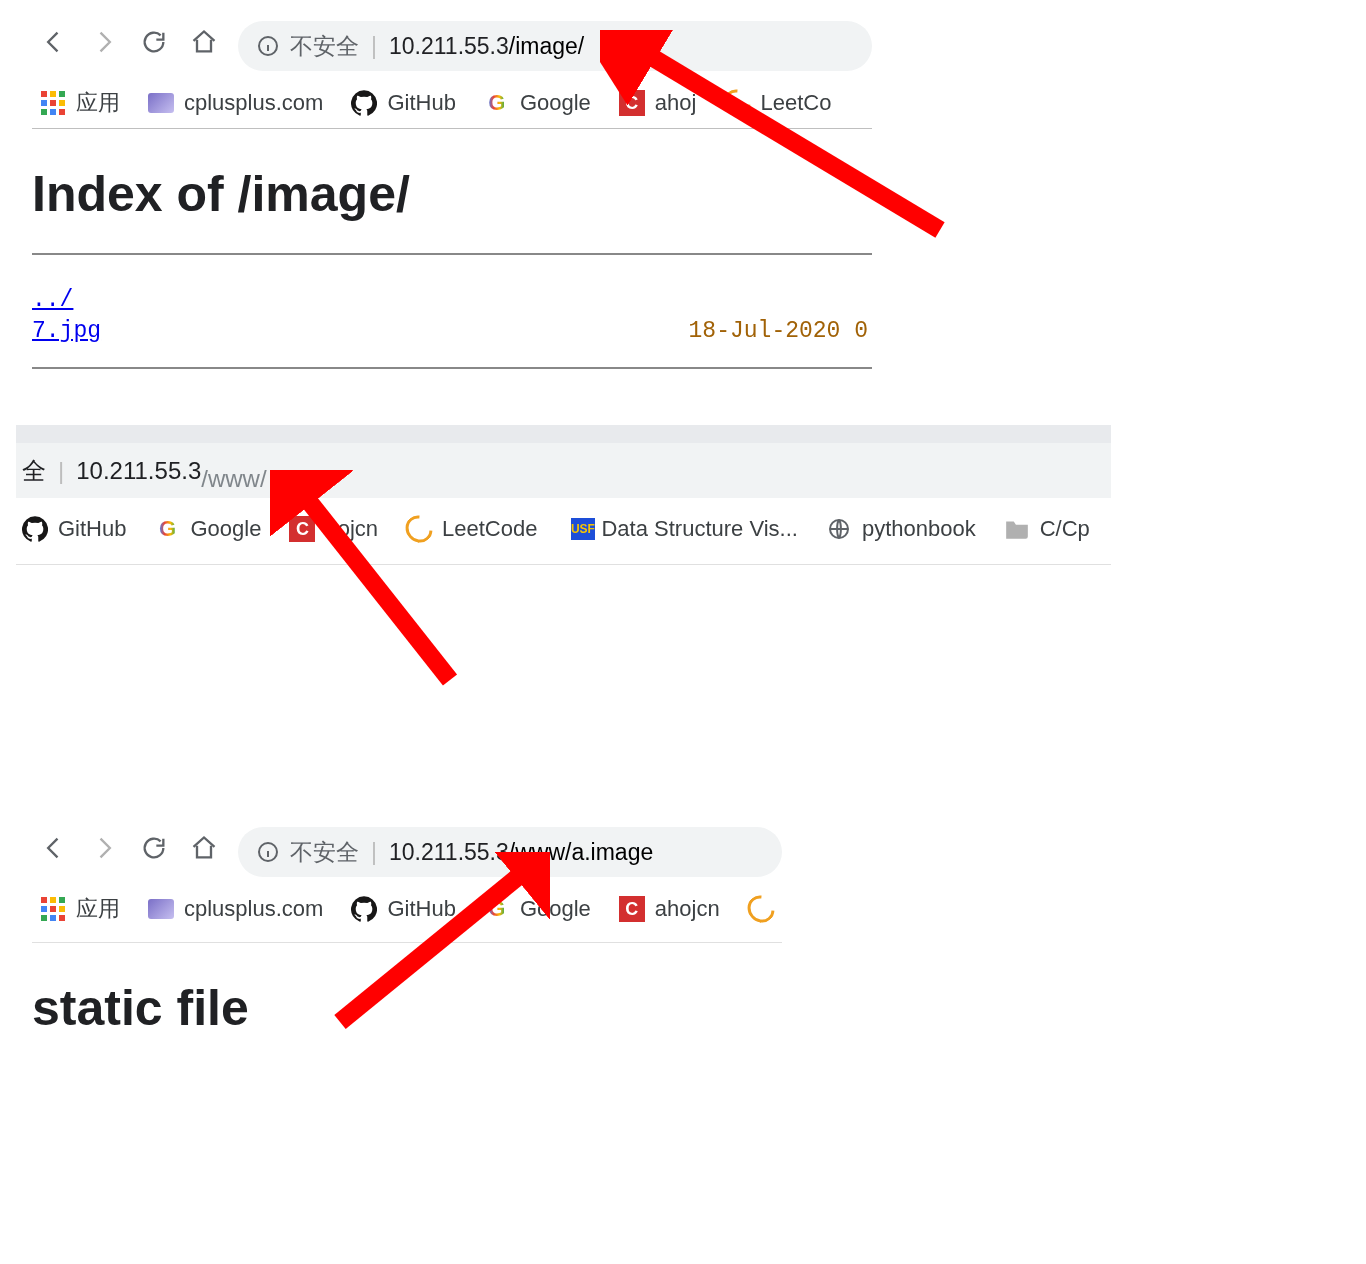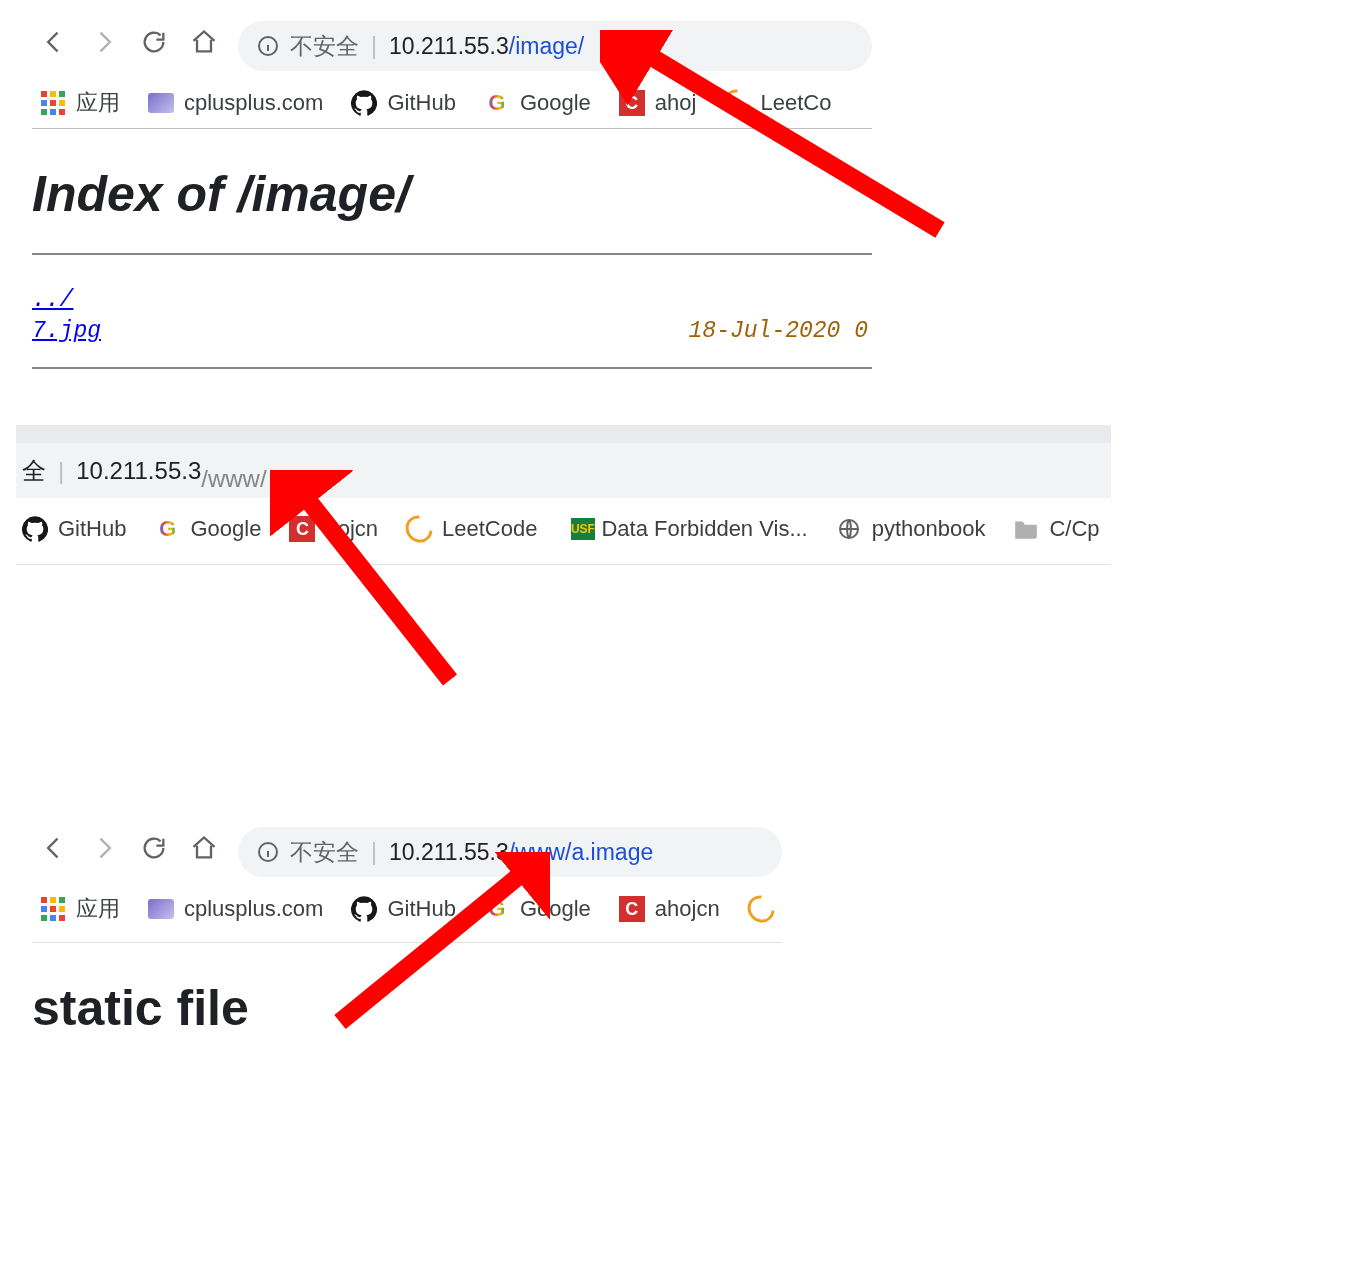--- a/index.html
+++ b/index.html
@@ -46,21 +46,21 @@
     margin-top: 8px;
   }
   .omnibox .info-icn {
     width: 24px; height: 24px;
     display: flex; align-items: center; justify-content: center;
     margin-right: 10px;
   }
   .omnibox .info-icn svg { width: 24px; height: 24px; fill: none; stroke: #5f6368; stroke-width: 2; }
   .omnibox .sep { margin: 0 12px; color: #bdbdbd; }
   .omnibox .url-dark { color: #202124; }
-  .omnibox .url-light { color: #1d4ed8; }
+  .omnibox .url-light { color: #000000; }
   .bm-row {
     display: flex;
     align-items: center;
     height: 50px;
     font-size: 22px;
     color: #3c4043;
     overflow: hidden;
   }
   .bm-item {
     display: flex;
@@ -99,38 +99,38 @@
     display:flex; align-items:center; justify-content:center;
   }
   .leet-ico {
     width: 22px; height: 22px;
     border: 3px solid #f0a020;
     border-right-color: transparent;
     border-radius: 50%;
     transform: rotate(-40deg);
   }
   .usf-ico {
-    width: 30px; height: 22px; background:#15803d; color:#f6c400;
+    width: 30px; height: 22px; background:#1d4ed8; color:#f6c400;
     font-size:12px; font-weight:700;
     display:flex; align-items:center; justify-content:center;margin-left:9px;
   }
   .globe-ico svg { width:24px; height:24px; fill:none; stroke:#5f6368; stroke-width:2; }
   .folder-ico svg { width:26px; height:22px; fill:#b0b0b0; }
 
   hr.thin { border: none; border-top: 1px solid #bfbfbf; margin: 0; }
 
   
   .panel1 {
     position: absolute; left: 32px; top: 12px;
     width: 840px;
   }
   .panel1 .nav-row { gap: 6px; }
   .panel1 .omnibox { margin-left: 6px; }
   .panel1 .bm-row { margin-top: 6px; padding-left: 8px; }
-  .panel1 .page-body { padding: 8px 0 12px 0; font-style: italic; }
+  .panel1 .page-body { padding: 8px 0 12px 0; }
   .panel1 h1 {
     font-size: 50px; font-weight: 700; margin: 28px 0 30px 0;
   }
   .panel1 .divider-row { border-top: 2px solid #888; margin: 0 0 30px 0; }
   .panel1 .listing {
     font-family: "Courier New", monospace;
     font-size: 23px; line-height: 1.35;
     display: flex; justify-content: space-between;
     padding-right: 4px;
   }
@@ -330,21 +330,21 @@
       <div class="bm-item">
         <span class="ico">
             <span class="leet-ico"></span>
           </span>
         <span>LeetCode</span>
       </div>
       <div class="bm-item">
         <span class="ico">
             <span class="usf-ico">USF</span>
           </span>
-        <span>Data Forbidden Vis...</span>
+        <span>Data Structure Vis...</span>
       </div>
       <div class="bm-item">
         <span class="ico globe-ico">
           <svg viewBox="0 0 24 24">
               <circle cx="12" cy="12" r="9"></circle>
               <path d="M3 12h18M12 3c2.5 3 2.5 15 0 18M12 3c-2.5 3-2.5 15 0 18"></path>
             </svg>
         </span>
         <span>pythonbook</span>
       </div>

